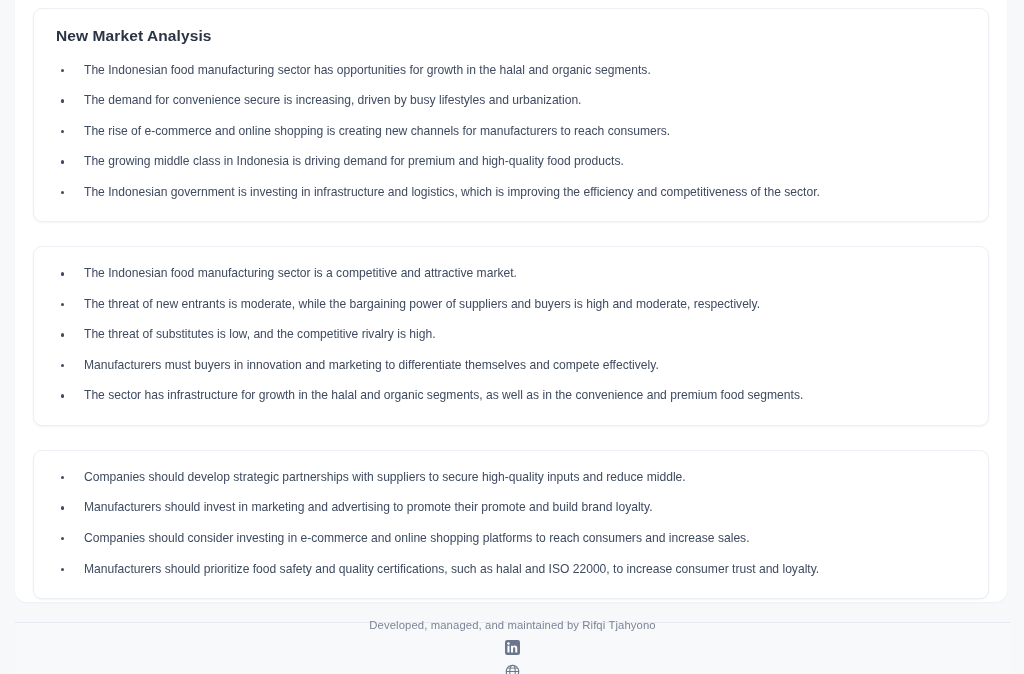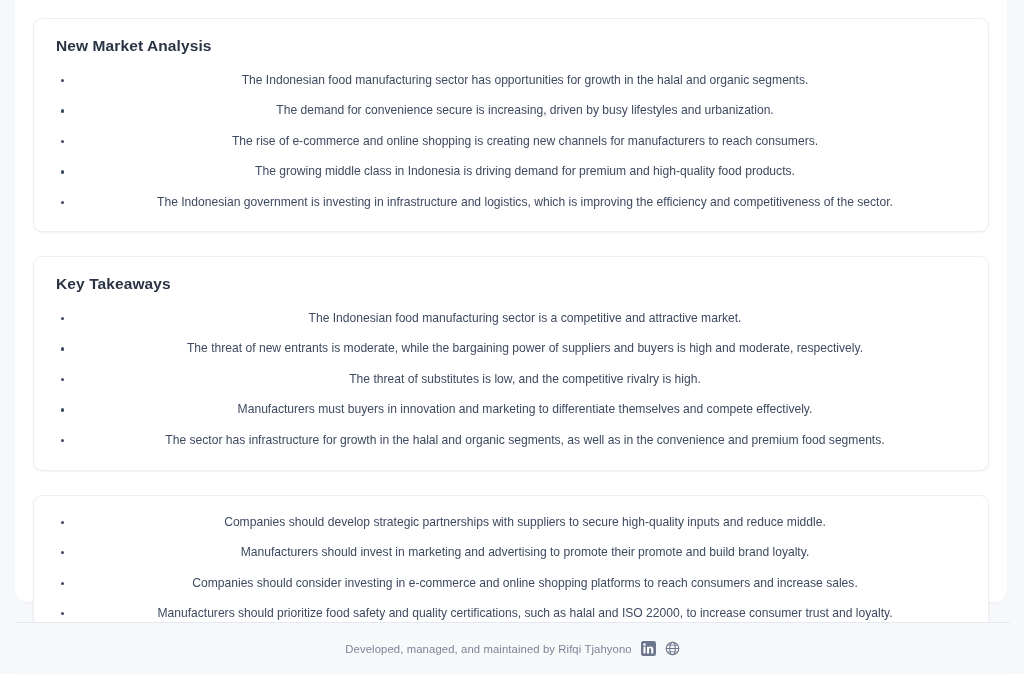--- a/index.html
+++ b/index.html
@@ -62,38 +62,36 @@
   }
 
   
   .card {
     background: #ffffff;
     border: 1px solid #edeff4;
     border-radius: 9px;
     box-shadow: 0 1px 2px rgba(16,24,40,.05);
     padding: 18px 22px 18px 22px;
     margin-bottom: 24px;
-    margin-top: 10px;
   }
   .card:last-child { margin-bottom: 0; }
 
   .card-title {
     font-size: 15.5px;
     font-weight: 700;
     color: #2b3445;
     letter-spacing: .1px;
     margin: 0 0 16px 0;
     line-height: 1.2;
   }
 
   .bullets {
     list-style: none;
     margin: 0;
     padding: 0;
-    text-align: center;
   }
   .bullets li {
     position: relative;
     padding-left: 28px;
     font-size: 12.1px;
     line-height: 1.45;
     color: #3e4a60;
     margin-bottom: 13px;
   }
   .bullets li:last-child { margin-bottom: 2px; }
@@ -121,20 +119,21 @@
     position: absolute;
     left: 15px;
     top: 623px;
     width: 995px;
     height: 51px;
     background: #f8f9fb;
     display: flex;
     align-items: center;
     justify-content: center;
     gap: 9px;
+    flex-direction: column;
   }
   .footer-text {
     font-size: 11.3px;
     color: #7b8496;
     letter-spacing: .1px;
     white-space: nowrap;
   }
   .social-link {
     display: inline-flex;
     align-items: center;
@@ -159,21 +158,20 @@
         <ul class="bullets">
           <li>The Indonesian food manufacturing sector has opportunities for growth in the halal and organic segments.</li>
           <li>The demand for convenience secure is increasing, driven by busy lifestyles and urbanization.</li>
           <li>The rise of e-commerce and online shopping is creating new channels for manufacturers to reach consumers.</li>
           <li>The growing middle class in Indonesia is driving demand for premium and high-quality food products.</li>
           <li>The Indonesian government is investing in infrastructure and logistics, which is improving the efficiency and competitiveness of the sector.</li>
         </ul>
       </section>
 
       <section class="card">
-        <h2 class="card-title">Key Takeaways</h2>
         <ul class="bullets">
           <li>The Indonesian food manufacturing sector is a competitive and attractive market.</li>
           <li>The threat of new entrants is moderate, while the bargaining power of suppliers and buyers is high and moderate, respectively.</li>
           <li>The threat of substitutes is low, and the competitive rivalry is high.</li>
           <li>Manufacturers must buyers in innovation and marketing to differentiate themselves and compete effectively.</li>
           <li>The sector has infrastructure for growth in the halal and organic segments, as well as in the convenience and premium food segments.</li>
         </ul>
       </section>
 
       <section class="card">

